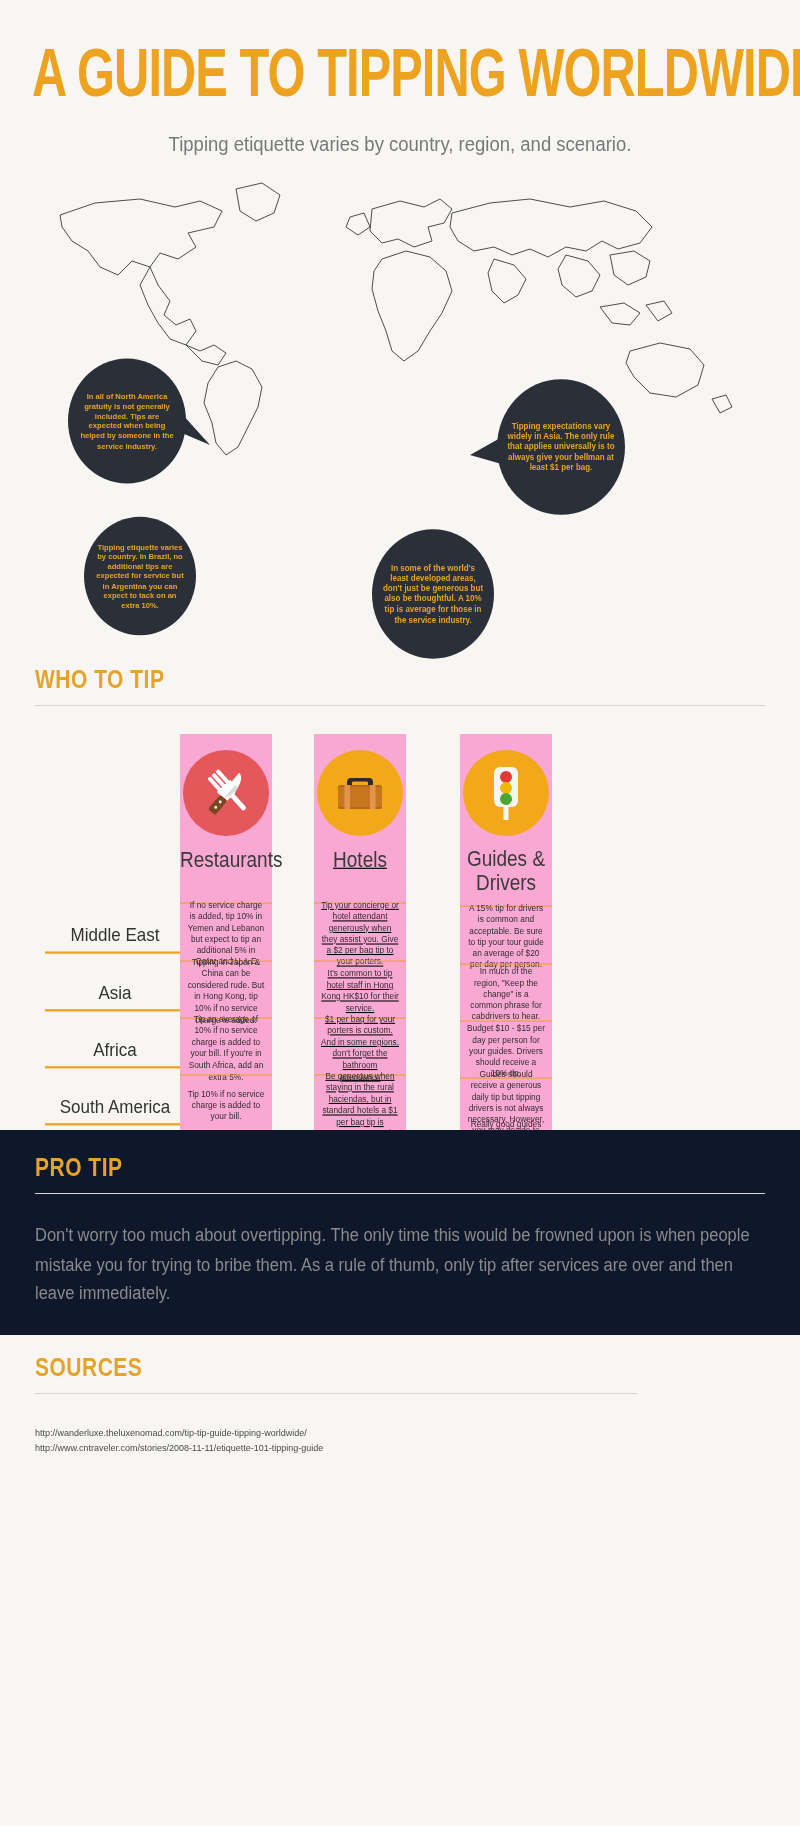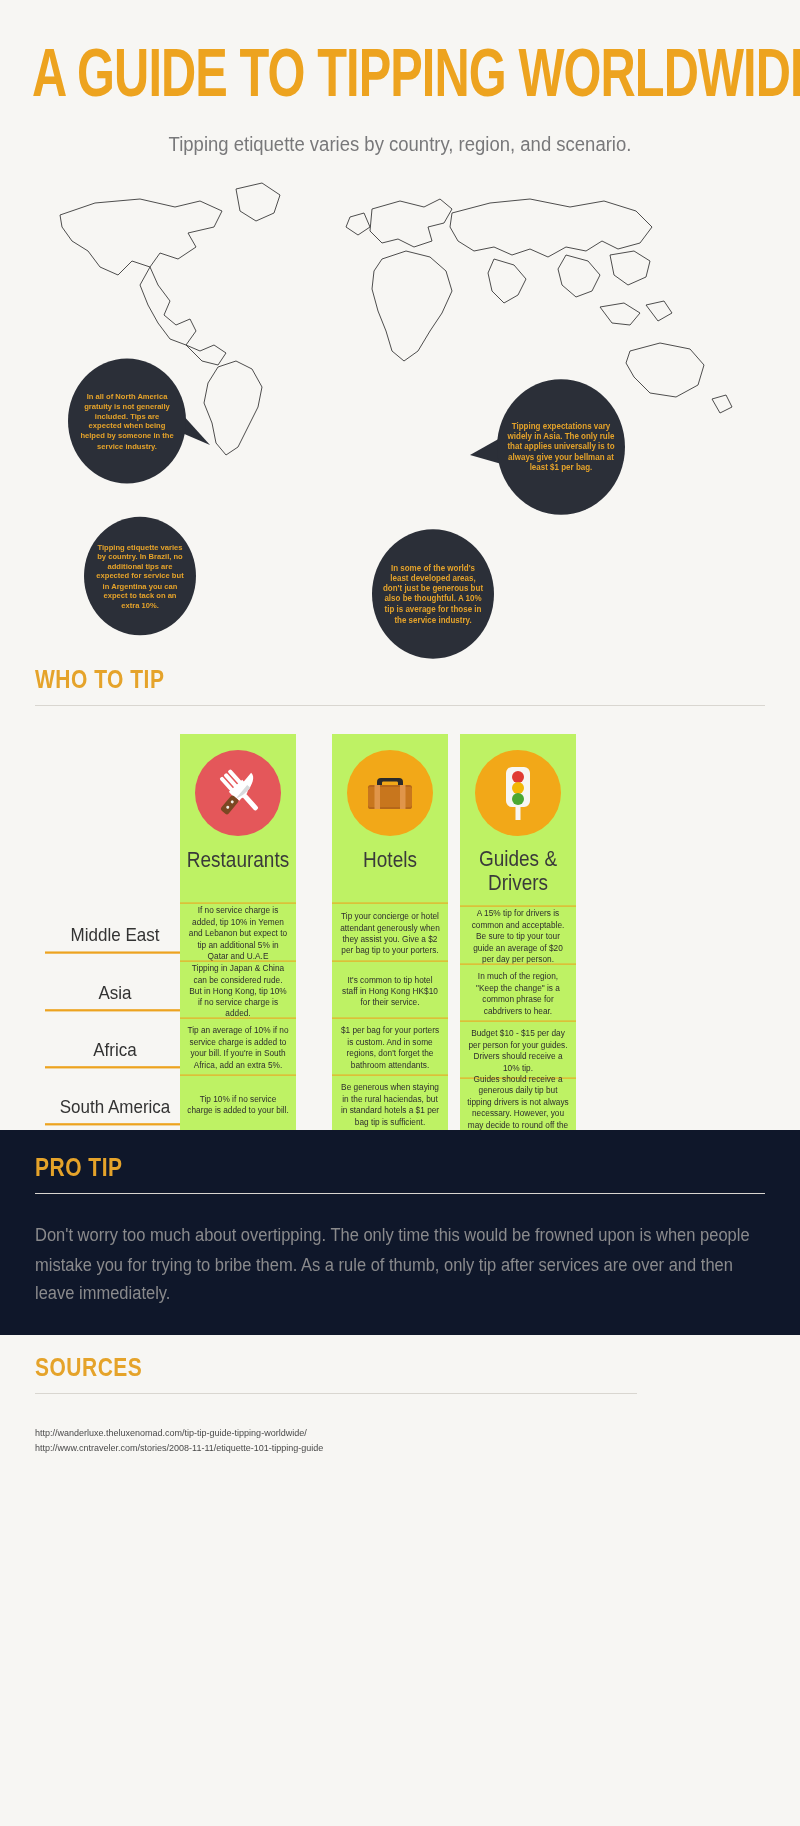--- a/index.html
+++ b/index.html
@@ -61,25 +61,25 @@
   .row-labels { position:absolute; left:10px; top:172px; width:140px; }
   .rowlabel {
     text-align:center; color:#333; font-size:17px;
     font-family:"Liberation Sans Narrow","Liberation Sans",sans-serif;
     border-bottom:2px solid #eda31f; padding-bottom:4px;
     transform:scaleY(1.12);
   }
   .rowlabel.two { line-height:1.1; font-size:16.5px; }
 
   .col {
-    position:absolute; top:0; width:116px;
-    background:#bef264;
+    position:absolute; top:0; width:92px;
+    background:#f9a8d4;
   }
   .col-1 { left:145px; }
-  .col-2 { left:297px; }
+  .col-2 { left:279px;text-decoration:underline; }
   .col-3 { left:425px; }
 
   .col-icon { height:118px; display:flex; align-items:center; justify-content:center; }
   .circ { width:86px; height:86px; border-radius:50%; display:flex; align-items:center; justify-content:center; }
   .circ-red { background:#e4575a; }
   .circ-org { background:#f2a818; }
 
   .col-title {
     text-align:center; color:#3a3a3a;
     font-family:"Liberation Sans Narrow","Liberation Sans",sans-serif;

